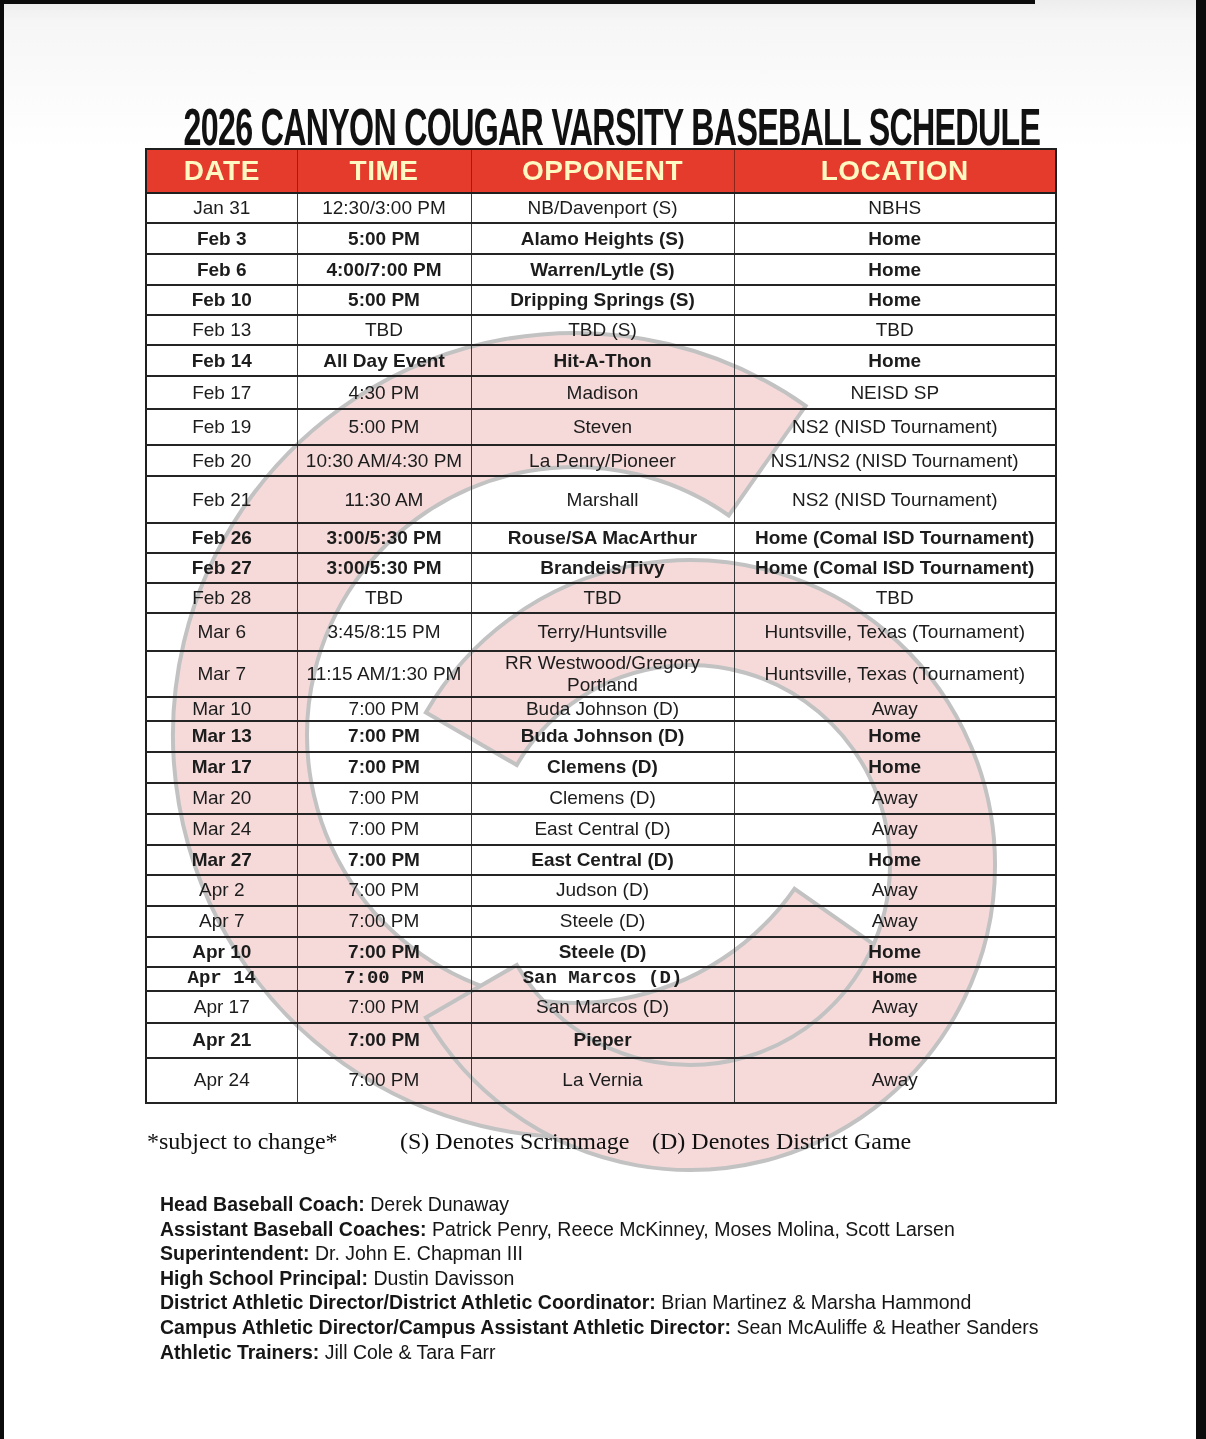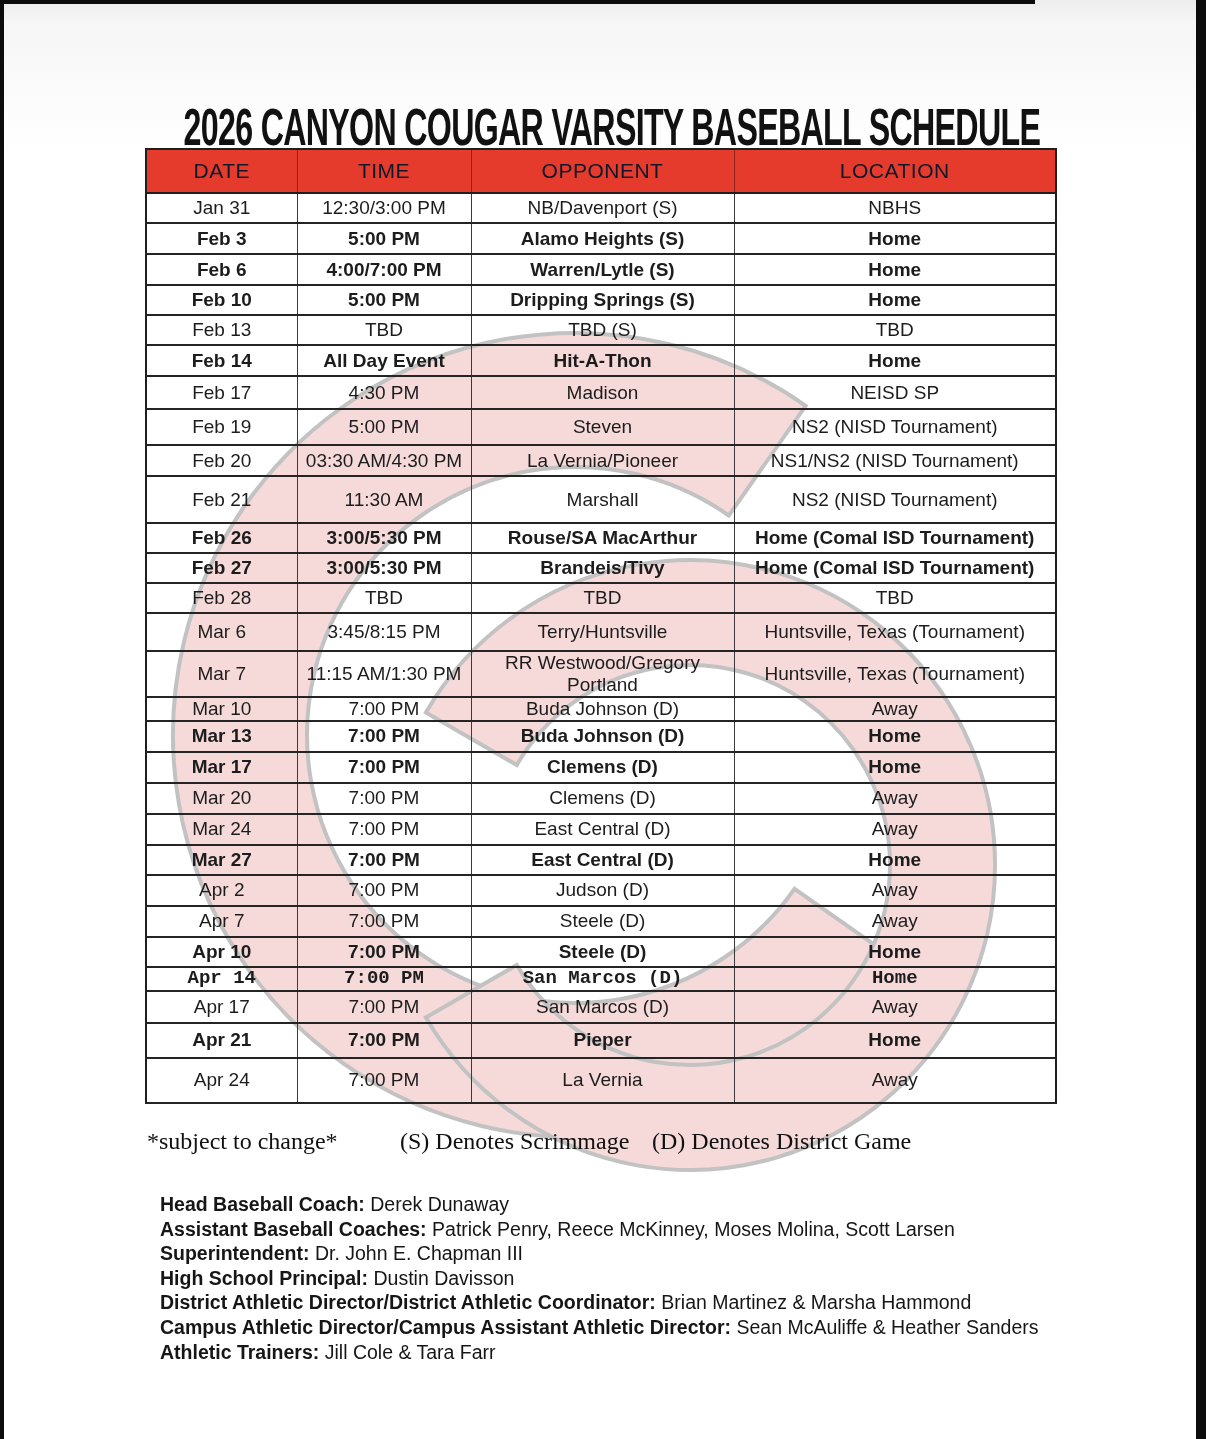--- a/index.html
+++ b/index.html
@@ -29,22 +29,22 @@
   table.sched{
     position:absolute;left:145px;top:148px;width:910px;z-index:1;
     border-collapse:collapse;table-layout:fixed;
     background:transparent;
   }
   table.sched col.c-date{width:151px;}
   table.sched col.c-time{width:174px;}
   table.sched col.c-opp{width:263px;}
   table.sched col.c-loc{width:322px;}
   table.sched th{
-    background:var(--red,#e53b2c);color:#0f172a;
-    font-size:21px;font-weight:400;letter-spacing:.5px;
+    background:var(--red,#e53b2c);color:#fef9c3;
+    font-size:28px;font-weight:700;letter-spacing:.5px;
     height:40px;border:1px solid #8e2317;border-top:2px solid #1f1f1f;
     text-align:center;
   }
   table.sched thead tr{border:2px solid #1f1f1f;}
   table.sched td{
     border-left:1px solid #3a3a3a;border-right:1px solid #3a3a3a;
     font-size:19px;text-align:center;vertical-align:middle;
     padding:0 4px;background:transparent;color:#1c1c1c;
     line-height:1.15;
   }
@@ -152,22 +152,22 @@
           <td>NEISD SP</td>
         </tr>
         <tr style="height: 36px;">
           <td>Feb 19</td>
           <td>5:00 PM</td>
           <td>Steven</td>
           <td>NS2 (NISD Tournament)</td>
         </tr>
         <tr style="height: 31px;">
           <td>Feb 20</td>
-          <td>03:30 AM/4:30 PM</td>
-          <td>La Vernia/Pioneer</td>
+          <td>10:30 AM/4:30 PM</td>
+          <td>La Penry/Pioneer</td>
           <td>NS1/NS2 (NISD Tournament)</td>
         </tr>
         <tr style="height: 47px;">
           <td>Feb 21</td>
           <td>11:30 AM</td>
           <td>Marshall</td>
           <td>NS2 (NISD Tournament)</td>
         </tr>
         <tr class="bold" style="height: 30px;">
           <td>Feb 26</td>

